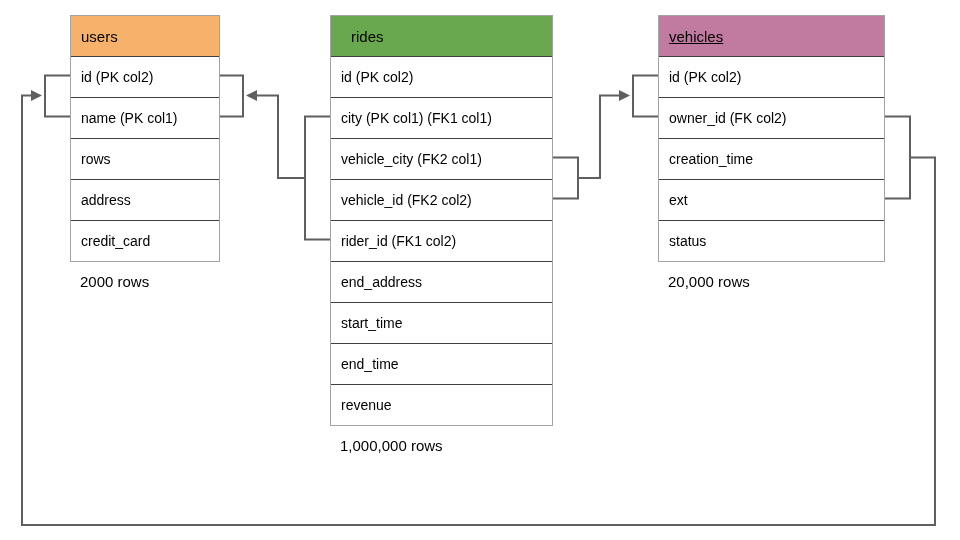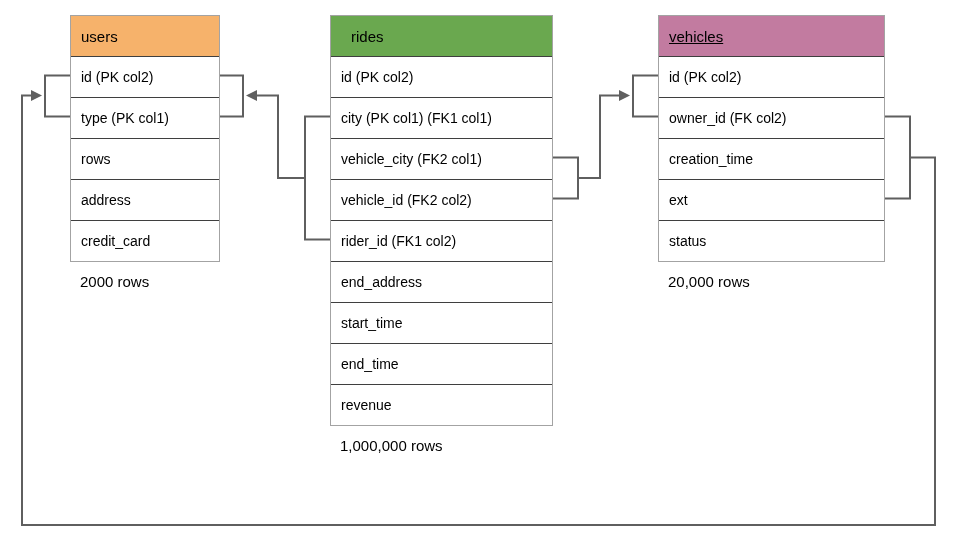--- a/index.html
+++ b/index.html
@@ -40,21 +40,21 @@
     <polyline points="910,157.5 935,157.5 935,525 22,525 22,95.5 31,95.5"></polyline>
     <polygon points="42,95.5 31,90 31,101"></polygon>
     <polyline points="70,75.5 45,75.5 45,116.5 70,116.5"></polyline>
   </svg>
 
   <div class="table-wrap" style="left:70px;top:15px;width:150px;">
     <div class="table">
       <div class="thead" style="background: rgb(246, 178, 107);">users</div>
       <div class="tbody">
           <div class="cell">id (PK col2)</div>
-          <div class="cell">type (PK col1)</div>
+          <div class="cell">name (PK col1)</div>
           <div class="cell">rows</div>
           <div class="cell">address</div>
           <div class="cell">credit_card</div>
         </div>
     </div>
     <div class="rowcount">2000 rows</div>
   </div>
 
   <div class="table-wrap" style="left:330px;top:15px;width:223px;">
     <div class="table">

